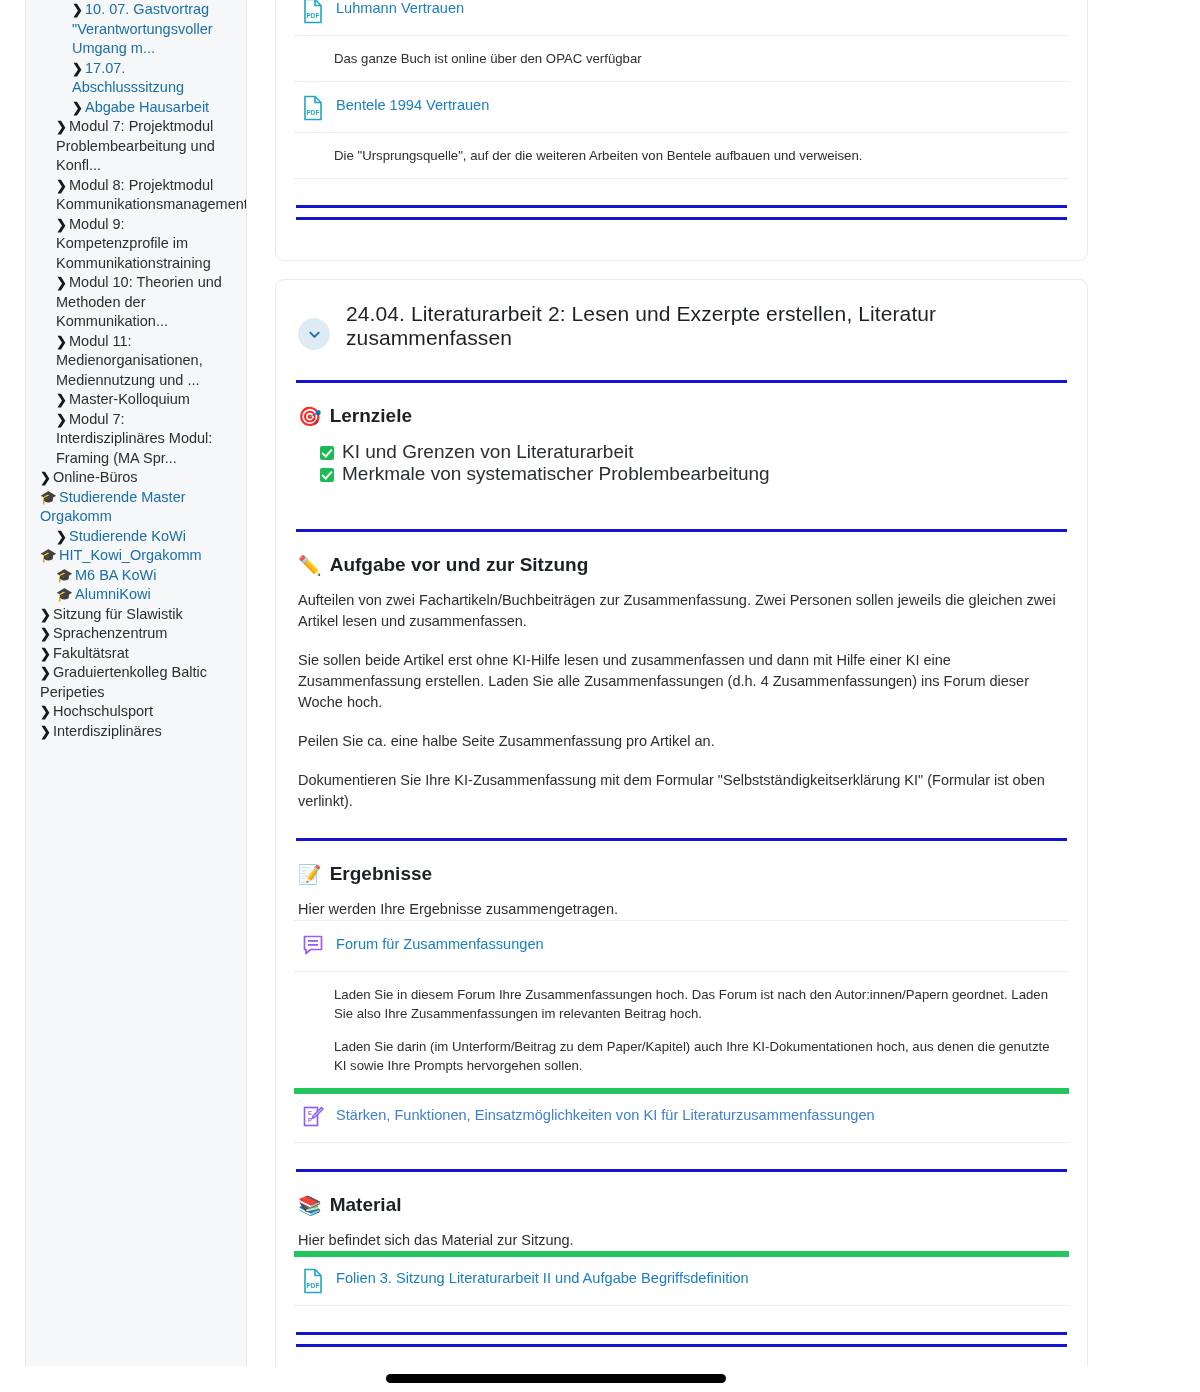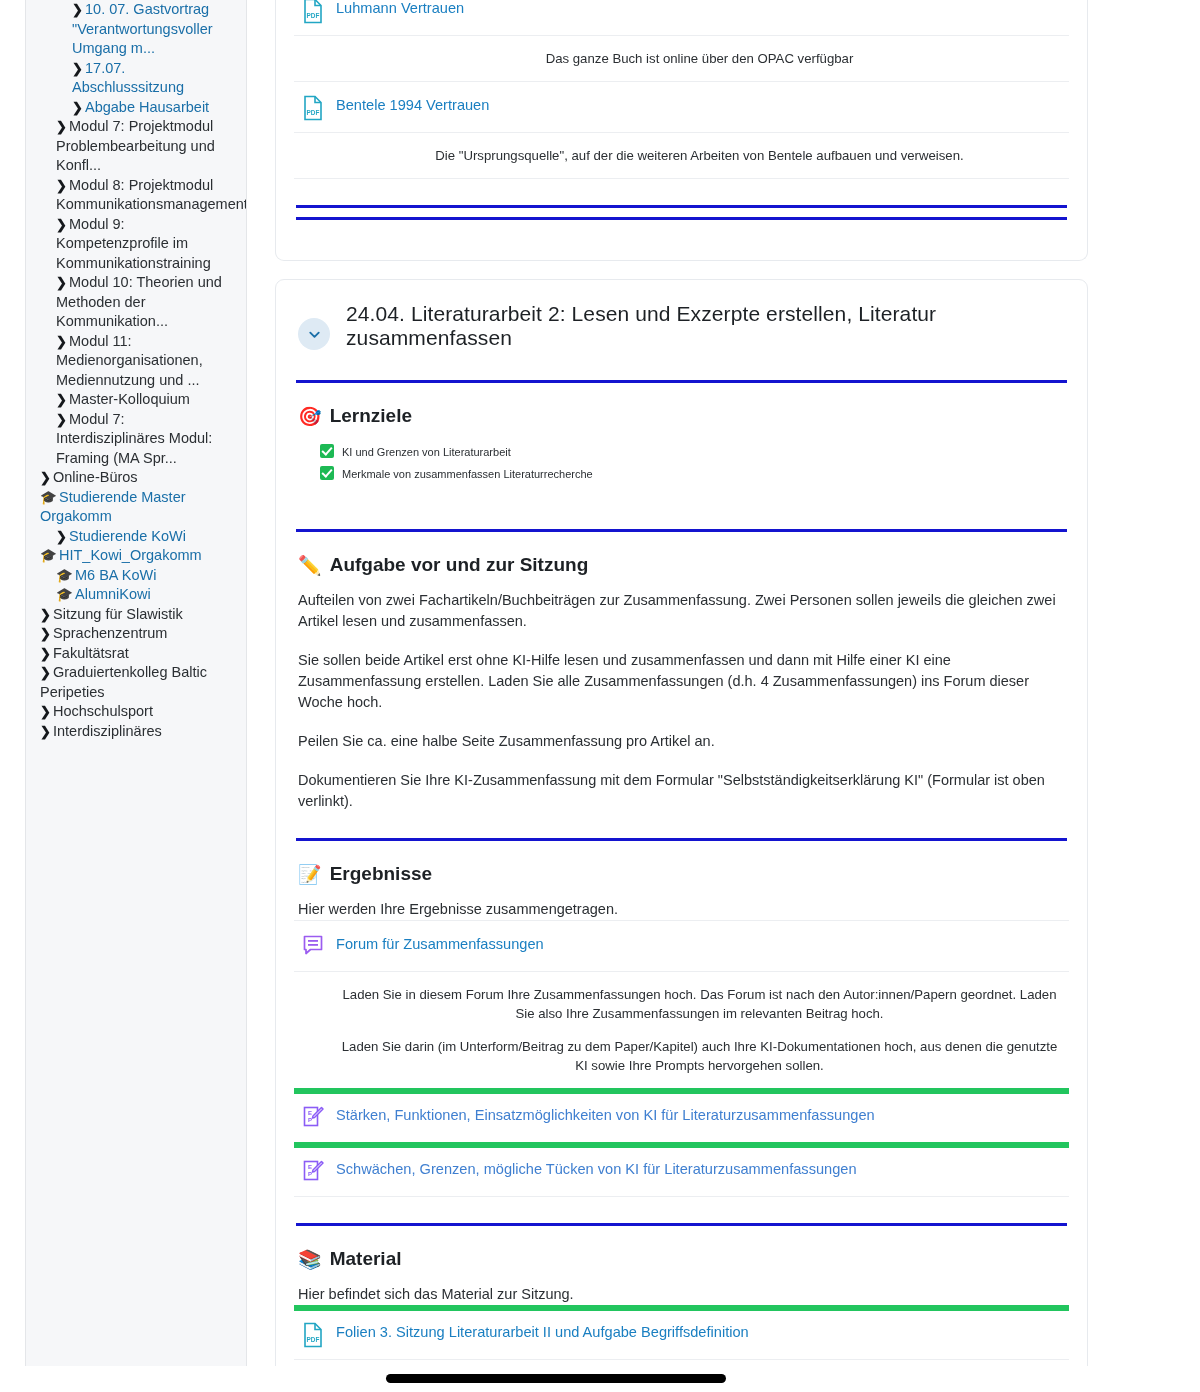--- a/index.html
+++ b/index.html
@@ -93,38 +93,38 @@
   .block { padding: 0 4px; }
   .block-h {
     font-size: 19px; font-weight: 700; color: #1d2125;
     margin: 22px 0 14px 0; display: flex; align-items: center; gap: 8px;
   }
   .emoji { font-size: 19px; line-height: 1; font-family: "DejaVu Sans", sans-serif; }
   .para { font-size: 14.5px; line-height: 21px; color: #2b2f33; margin: 0 0 18px 0; }
   .para:last-child { margin-bottom: 0; }
 
   .goal-list { list-style: none; margin: 0 0 4px 22px; }
-  .goal-list li { font-size: 11px; line-height: 22px; color: #2b2f33; display: flex; gap: 8px; align-items: baseline; }
+  .goal-list li { font-size: 19px; line-height: 22px; color: #2b2f33; display: flex; gap: 8px; align-items: baseline; }
   .check-box {
     display:inline-block; width:14px; height:14px; background:#1db954;
     border-radius:2px; position:relative; flex:0 0 14px; top:2px;
   }
   .check-box::after{
     content:""; position:absolute; left:4px; top:1px; width:4px; height:8px;
     border:solid #ffffff; border-width:0 2px 2px 0; transform:rotate(42deg);
   }
 
   
   .act { border-top: 1px solid #eceef1; padding: 13px 0 0 0; }
   .act-head { display: flex; align-items: flex-start; gap: 12px; padding: 0 0 11px 8px; }
   .act-icon { flex: 0 0 22px; width: 22px; height: 26px; }
   .act-link { font-size: 14.6px; color: #1a7fc1; line-height: 20px; cursor: pointer; }
   .act-link.purple { color: #3f7fd0; }
   .act-desc { border-top: 1px solid #eceef1; padding: 13px 4px 13px 40px; }
-  .act-desc p { font-size: 13.2px; line-height: 19px; color: #2b2f33; margin: 0 0 14px 0; text-align: center; }
+  .act-desc p { font-size: 13.2px; line-height: 19px; color: #2b2f33; margin: 0 0 14px 0; }
   .act-desc p:last-child { margin-bottom: 0; }
   .act-thin { border-top: 6px solid #22c55e; padding: 11px 0 0 0; }
   .act-thin .act-head { padding-bottom: 11px; }
   .rule-light { border: 0; border-top: 1px solid #eceef1; margin: 0; }
   .spacer-md { height: 26px; }
   .spacer-lg { height: 40px; }
 
   
   .card.stub { padding: 18px 18px 0 18px; height: 80px; overflow: hidden; }
 
@@ -276,21 +276,21 @@
           <span class="emoji">🎯</span>
           <span>Lernziele</span>
         </h3>
         <ul class="goal-list">
           <li>
             <span class="check-box"></span>
             <span>KI und Grenzen von Literaturarbeit</span>
           </li>
           <li>
             <span class="check-box"></span>
-            <span>Merkmale von zusammenfassen Literaturrecherche</span>
+            <span>Merkmale von systematischer Problembearbeitung</span>
           </li>
         </ul>
       </div>
 
       <div class="spacer-lg"></div>
       <hr class="blue-rule">
 
       <div class="block">
         <h3 class="block-h">
           <span class="emoji">✏️</span>
@@ -337,33 +337,20 @@
               <rect x="2.5" y="2.5" width="13" height="18" fill="#ffffff" stroke="#8b5cf6" stroke-width="1.6"></rect>
               <text x="6" y="10" font-family="Liberation Sans, sans-serif" font-size="6" font-weight="700" fill="#8b5cf6">E</text>
               <text x="6" y="17" font-family="Liberation Sans, sans-serif" font-size="6" font-weight="700" fill="#8b5cf6">P</text>
               <path d="M19.5 2.5 L21 4 L12.5 12.5 L10.5 13 L11 11 Z" fill="#ffffff" stroke="#8b5cf6" stroke-width="1.5" stroke-linejoin="round"></path>
             </svg>
           </span>
           <a class="act-link purple">Stärken, Funktionen, Einsatzmöglichkeiten von KI für Literaturzusammenfassungen</a>
         </div>
       </div>
 
-      <div class="act-thin">
-        <div class="act-head">
-          <span class="act-icon">
-            <svg width="22" height="24" viewBox="0 0 22 24">
-              <rect x="2.5" y="2.5" width="13" height="18" fill="#ffffff" stroke="#8b5cf6" stroke-width="1.6"></rect>
-              <text x="6" y="10" font-family="Liberation Sans, sans-serif" font-size="6" font-weight="700" fill="#8b5cf6">E</text>
-              <text x="6" y="17" font-family="Liberation Sans, sans-serif" font-size="6" font-weight="700" fill="#8b5cf6">P</text>
-              <path d="M19.5 2.5 L21 4 L12.5 12.5 L10.5 13 L11 11 Z" fill="#ffffff" stroke="#8b5cf6" stroke-width="1.5" stroke-linejoin="round"></path>
-            </svg>
-          </span>
-          <a class="act-link purple">Schwächen, Grenzen, mögliche Tücken von KI für Literaturzusammenfassungen</a>
-        </div>
-      </div>
 
       <hr class="rule-light">
       <div class="spacer-md"></div>
       <hr class="blue-rule">
 
       <div class="block">
         <h3 class="block-h">
           <span class="emoji">📚</span>
           <span>Material</span>
         </h3>

